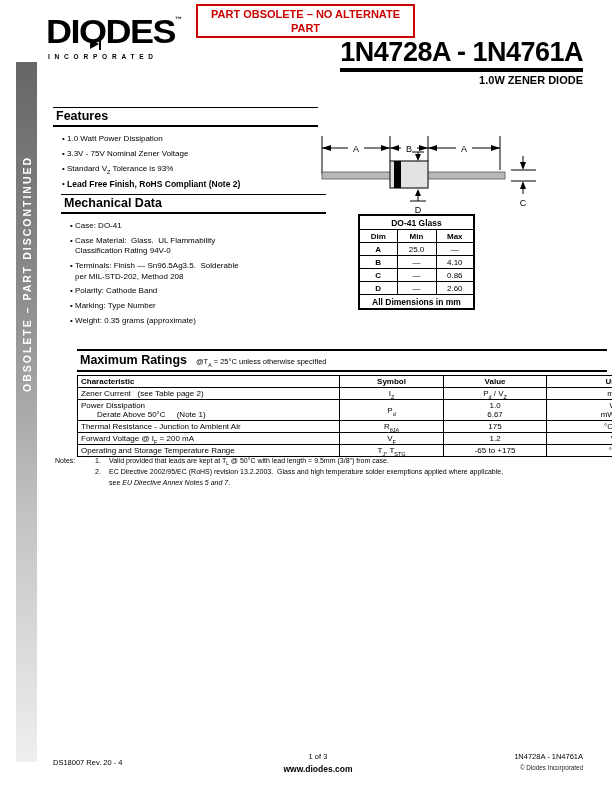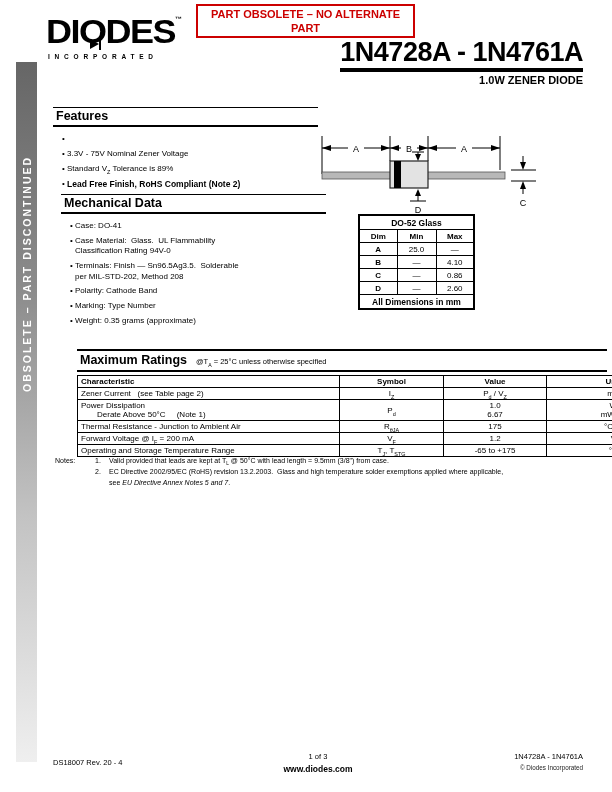--- a/index.html
+++ b/index.html
@@ -136,28 +136,29 @@
       <span class="part-title">1N4728A - 1N4761A</span>
     </div>
     <div class="subtitle">1.0W ZENER DIODE</div>
   </div>
 
   <div class="section features">
     <div class="sec-head">Features</div>
     <ul class="blist">
       <li>
         <span class="bullet">•</span>
+        <span class="li-text pre">1.0 Watt Power Dissipation</span>
       </li>
       <li>
         <span class="bullet">•</span>
         <span class="li-text pre">3.3V - 75V Nominal Zener Voltage</span>
       </li>
       <li>
         <span class="bullet">•</span>
-        <span class="li-text pre"><span>Standard V</span><sub>Z</sub><span> Tolerance is 89%</span></span>
+        <span class="li-text pre"><span>Standard V</span><sub>Z</sub><span> Tolerance is 93%</span></span>
       </li>
       <li class="bold">
         <span class="bullet">•</span>
         <span class="li-text pre">Lead Free Finish, RoHS Compliant (Note 2)</span>
       </li>
     </ul>
   </div>
 
   <div class="section mechanical">
     <div class="sec-head">Mechanical Data</div>
@@ -235,21 +236,21 @@
     <text x="51" y="24" text-anchor="middle">A</text>
     <text x="104" y="24" text-anchor="middle">B</text>
     <text x="159" y="24" text-anchor="middle">A</text>
     <text x="113" y="85" text-anchor="middle">D</text>
     <text x="218" y="78" text-anchor="middle">C</text>
   </svg>
 
   <table class="dimtbl">
     <tbody>
         <tr>
-          <td colspan="3" class="t">DO-52 Glass</td>
+          <td colspan="3" class="t">DO-41 Glass</td>
         </tr>
     <tr>
       <th class="dim">Dim</th>
       <th class="min">Min</th>
       <th class="max">Max</th>
     </tr>
     <tr>
       <td class="dim">A</td>
       <td class="min">25.0</td>
       <td class="max">—</td>

